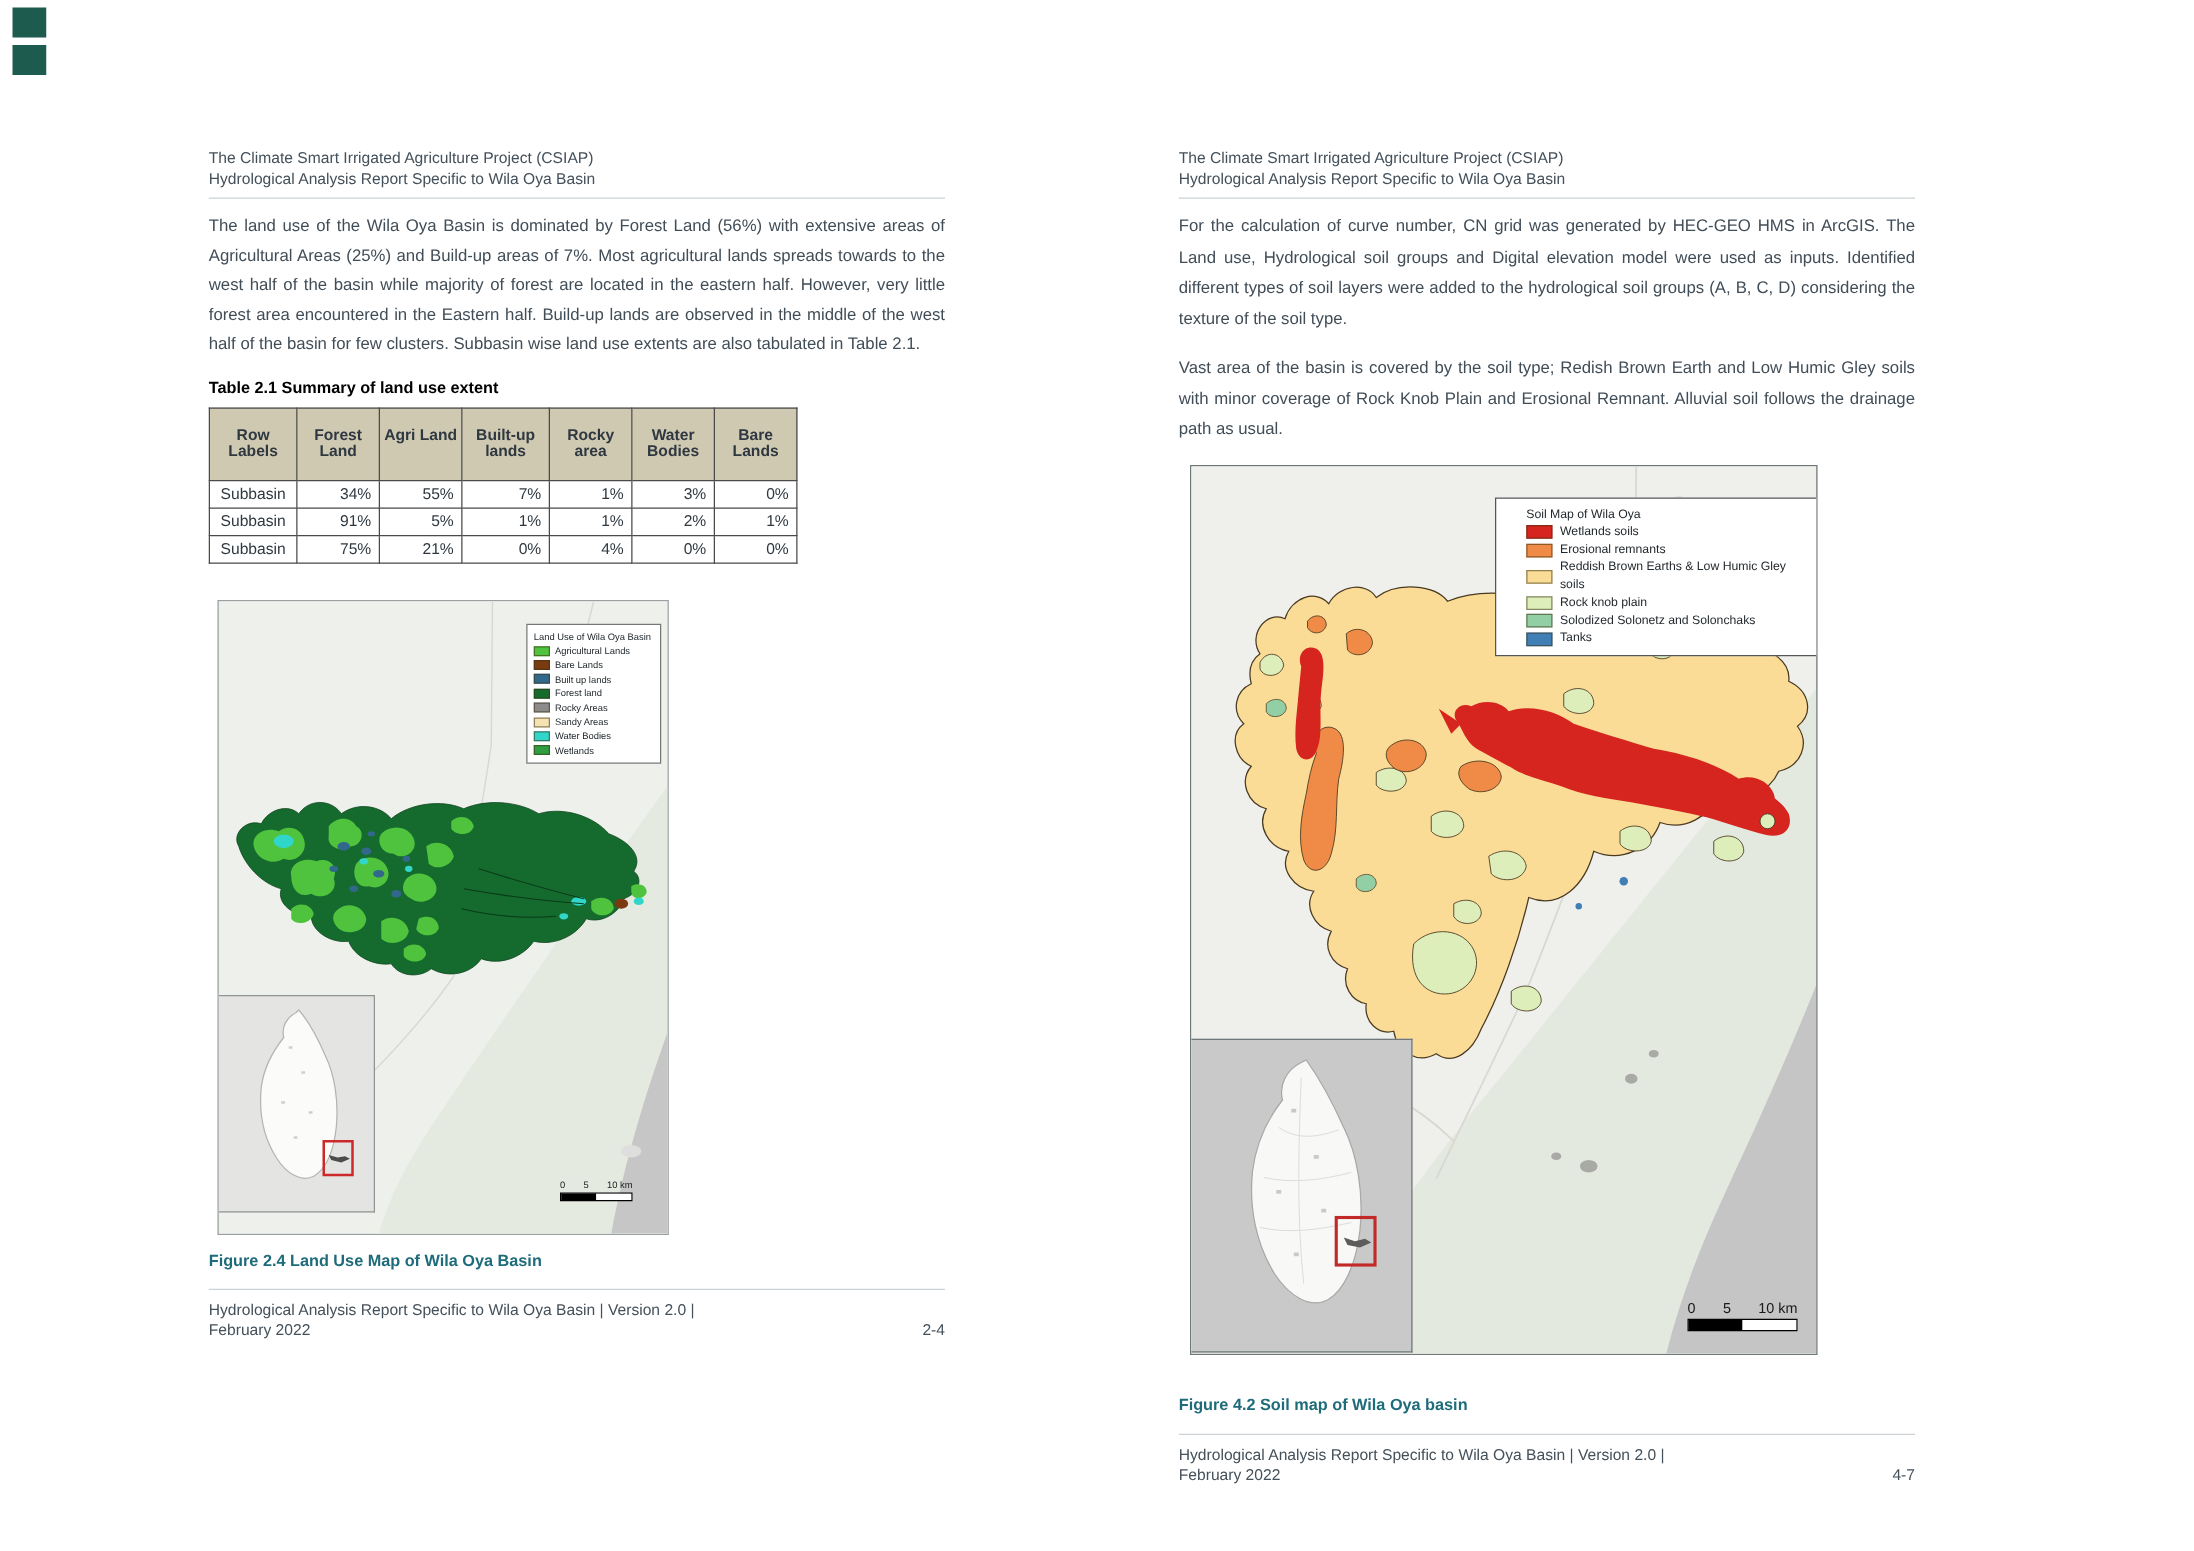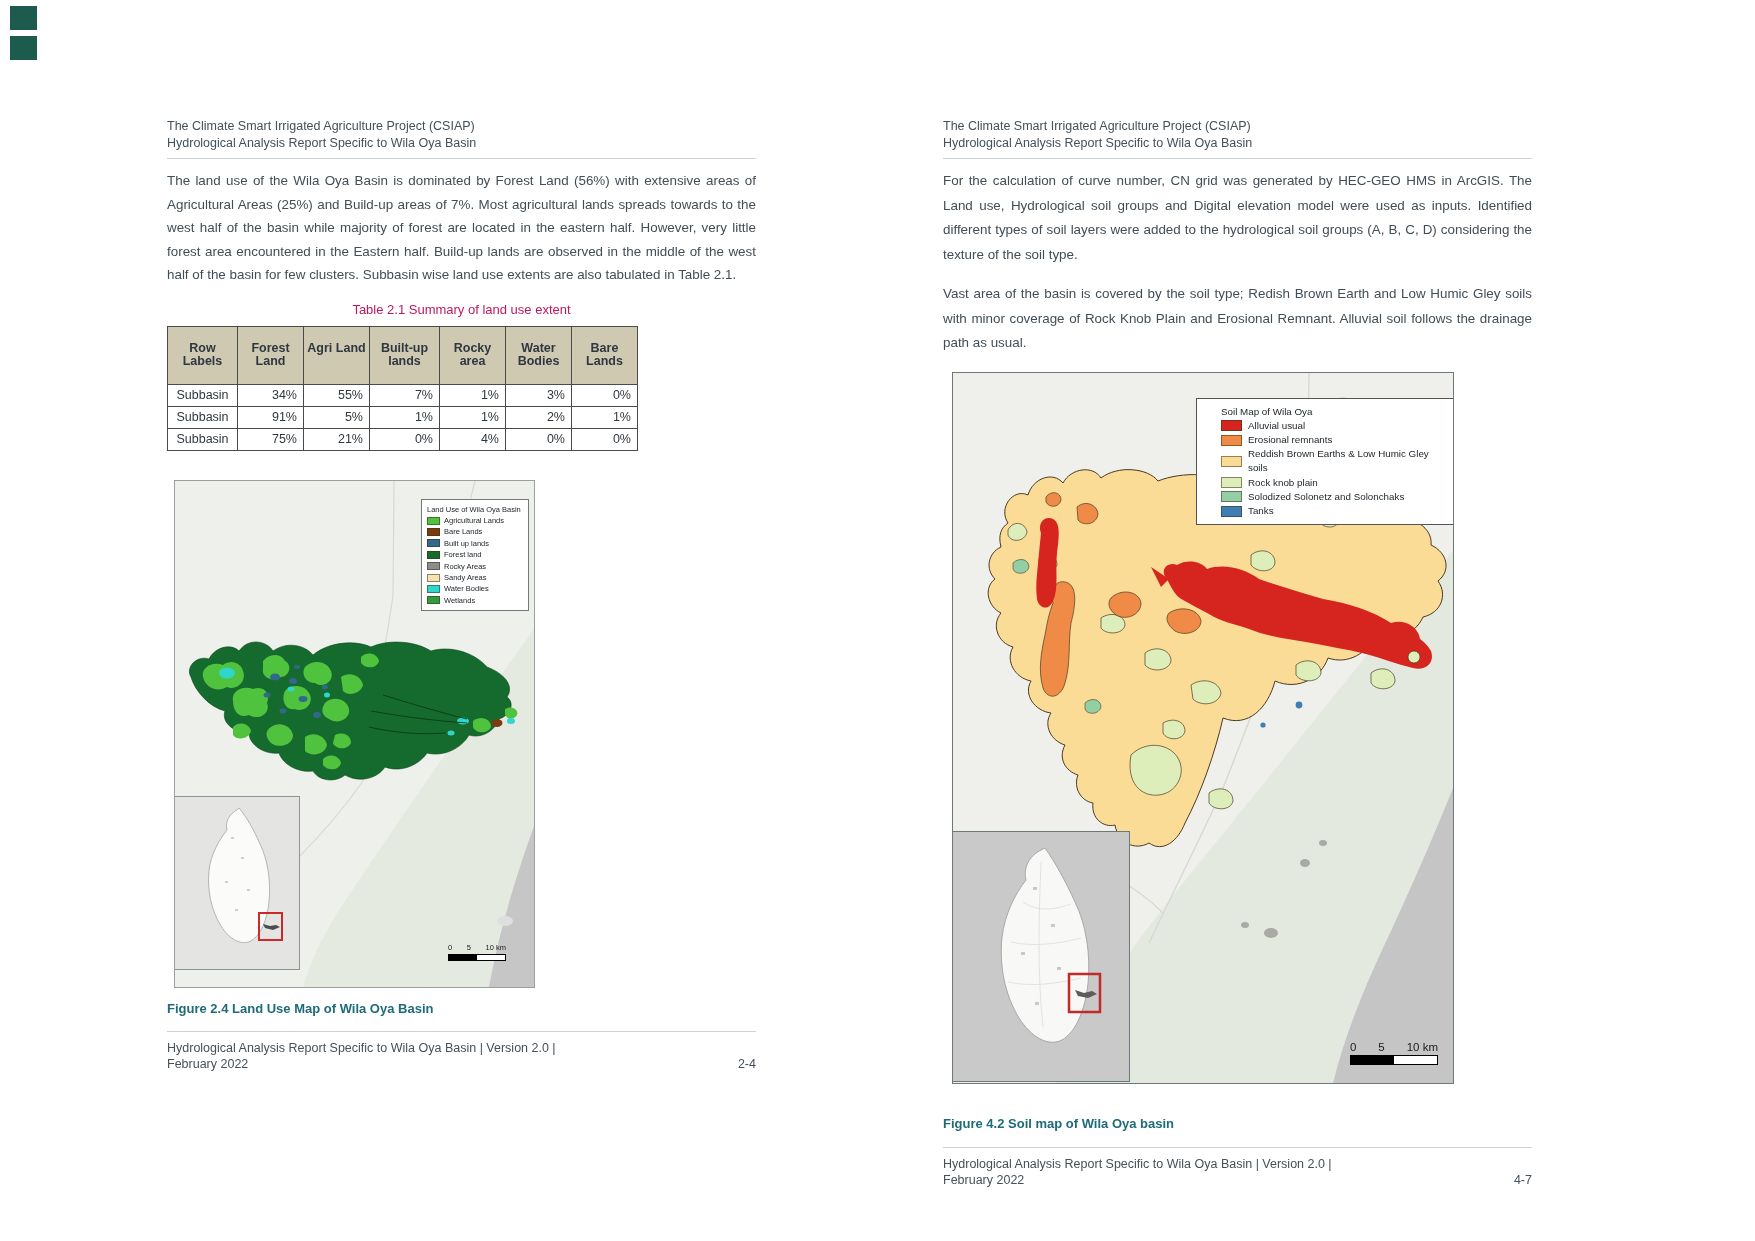--- a/index.html
+++ b/index.html
@@ -10,21 +10,21 @@
   .corner-mark{position:absolute;left:10px;width:27px;height:24px;background:#1d5b4f;}
   .page{position:absolute;top:118px;width:589px;}
   .page-left{left:167px;}
   .page-right{left:943px;}
   .doc-header{font-size:12.5px;line-height:16.5px;color:#44505a;}
   .rule{height:1px;background:#ccd2d5;margin-top:7px;}
   .section-heading{margin-top:15px;font-size:21px;font-weight:bold;color:#1e6b7a;}
   .section-heading .sec-num{margin-right:22px;}
   .para{margin-top:10px;font-size:13.4px;line-height:23.5px;text-align:justify;color:#414d57;}
   .para + .para{margin-top:17px;}
-  .table-caption{margin-top:15px;font-size:13px;font-weight:normal;color:#be185d;text-align:center;}
+  .table-caption{margin-top:15px;font-size:13px;font-weight:bold;color:#000000;}
   table.data{border-collapse:collapse;margin-top:9px;font-size:12.5px;color:#2f3840;}
   table.data th{
     background:#cfc9b2;border:1px solid #4a4a4a;font-weight:bold;
     padding:15px 3px;line-height:13.5px;text-align:center;vertical-align:top;
   }
   table.data td{border:1px solid #4a4a4a;padding:2px 6px;text-align:right;height:17px;}
   table.data td.rowlabel{text-align:center;padding:2px 4px;}
   col.c0{width:70px;} col.c1{width:66px;} col.c2{width:66px;} col.c3{width:70px;}
   col.c4{width:66px;} col.c5{width:66px;} col.c6{width:66px;}
 
@@ -348,21 +348,21 @@
       <g fill="#3f7fb5">
         <circle cx="346" cy="332" r="3.4"></circle>
           <circle cx="310" cy="352" r="2.6"></circle>
       </g>
     </svg>
 
     <div class="legend legend-right">
       <div class="legend-title">Soil Map of Wila Oya</div>
       <div class="lg-item">
           <span class="lg-swatch" style="background-color: rgb(214, 36, 31);"></span>
-          <span>Alluvial usual</span>
+          <span>Wetlands soils</span>
         </div>
       <div class="lg-item">
           <span class="lg-swatch" style="background-color: rgb(239, 138, 71);"></span>
           <span>Erosional remnants</span>
         </div>
       <div class="lg-item">
           <span class="lg-swatch" style="background-color: rgb(251, 220, 150);"></span>
           <span>Reddish Brown Earths &amp; Low Humic Gley soils</span>
         </div>
       <div class="lg-item">

